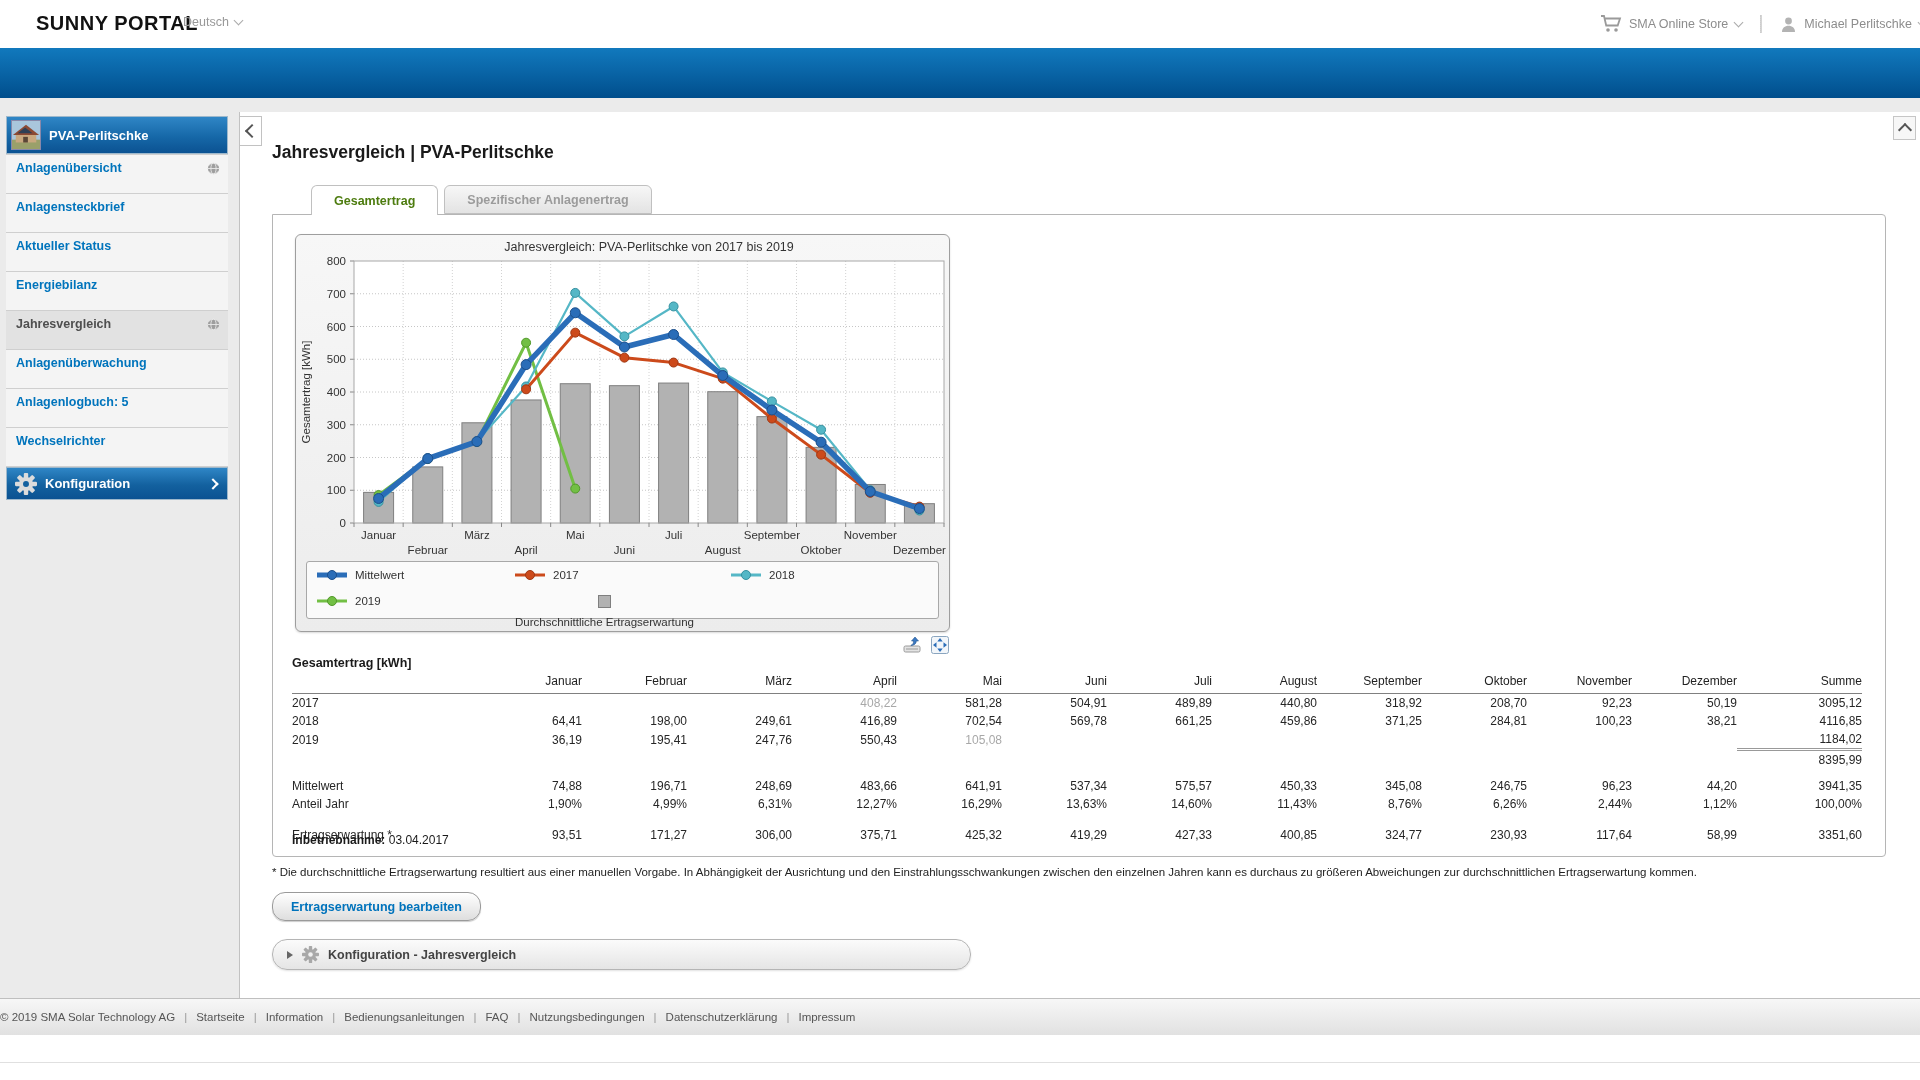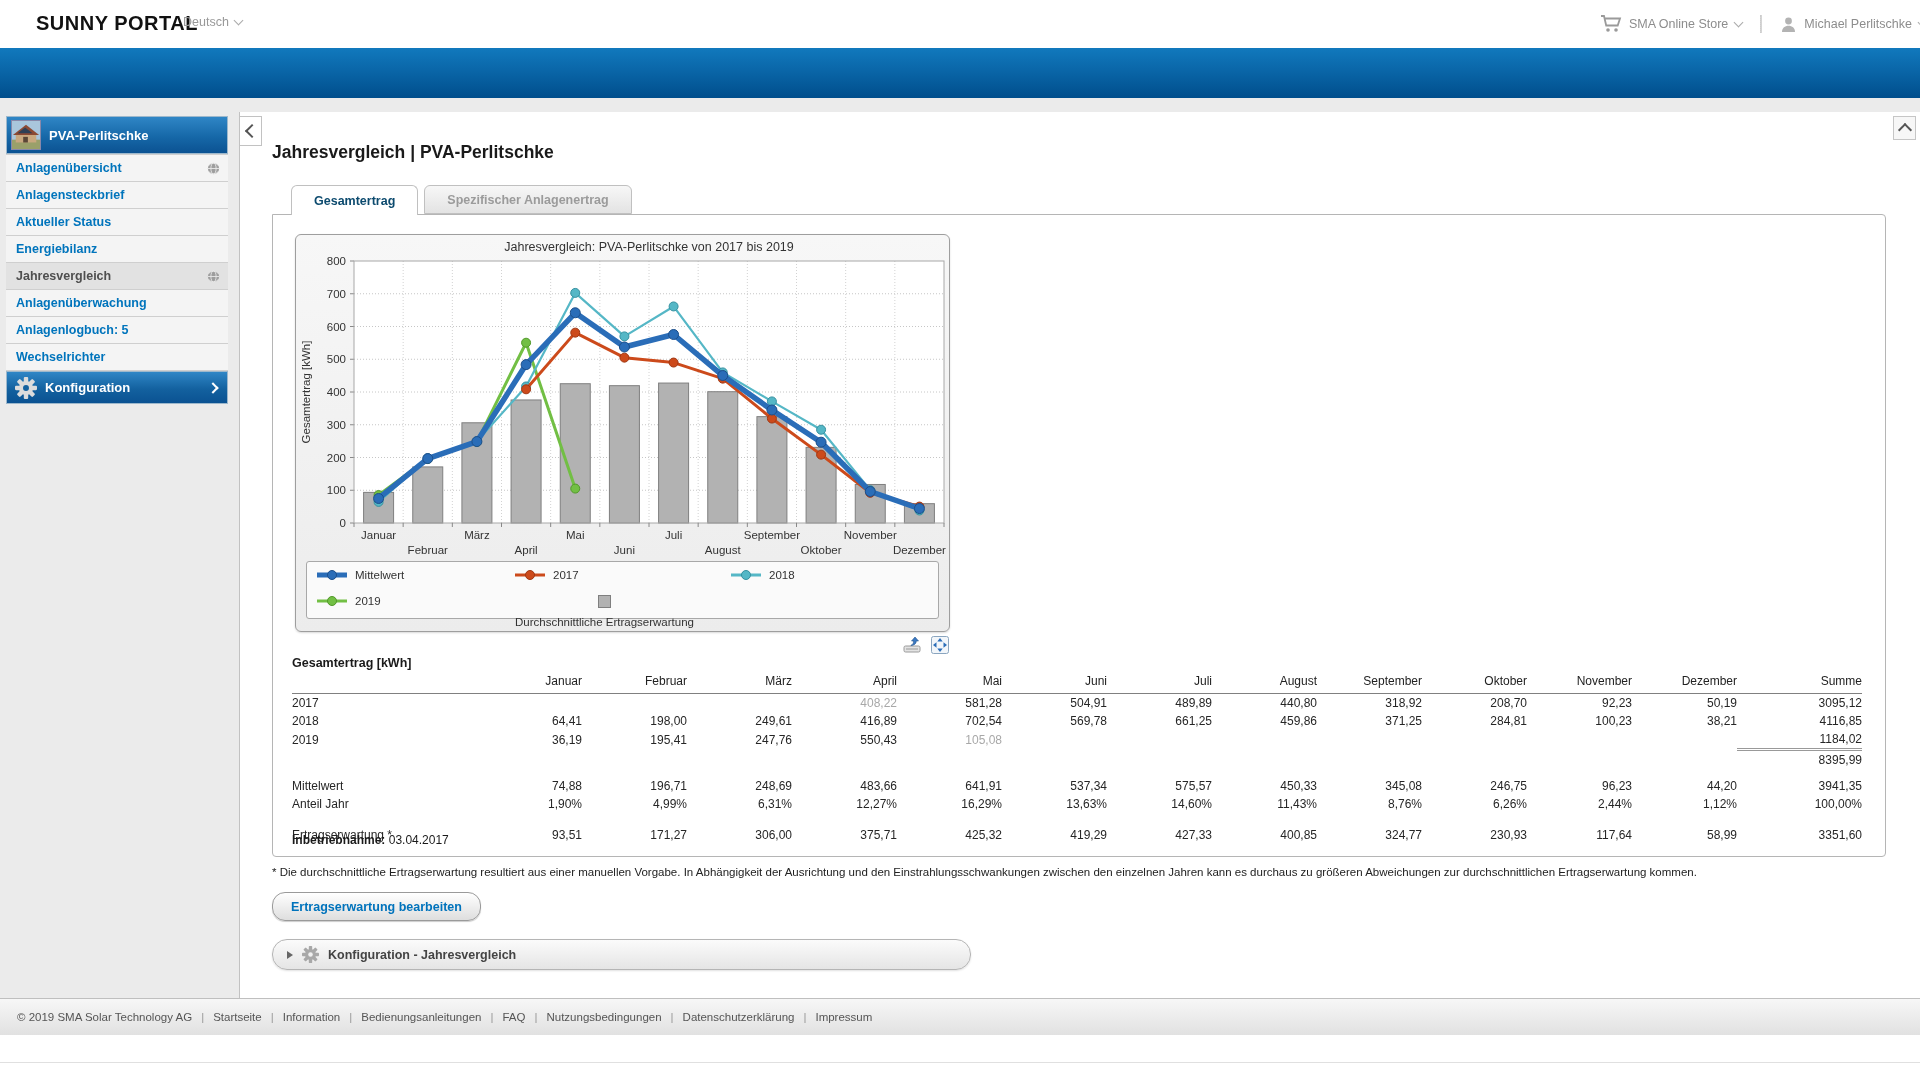--- a/index.html
+++ b/index.html
@@ -28,32 +28,32 @@
   .page{position:absolute;left:0;top:98px;width:1920px;height:900px;background:#ebebeb;}
   .mainpanel{position:absolute;left:240px;top:112px;width:1680px;height:886px;background:#fff;}
   .vdivider{position:absolute;left:239px;top:112px;width:1px;height:886px;background:#c2c2c2;}
   .collapse-btn{position:absolute;left:240px;top:116px;width:22px;height:30px;background:#fff;border:1px solid #c2c2c2;border-left:none;display:flex;align-items:center;justify-content:center;cursor:pointer;box-sizing:border-box;}
   .scrolltop-btn{position:absolute;left:1893px;top:116px;width:23px;height:24px;background:#f7f7f7;border:1px solid #c6c6c6;display:flex;align-items:center;justify-content:center;cursor:pointer;box-sizing:border-box;}
 
   
   .sidebar{position:absolute;left:6px;top:116px;width:222px;}
   .side-head{height:38px;background:linear-gradient(180deg,#2f86c6 0%,#1668a8 55%,#0b5292 100%);display:flex;align-items:center;color:#fff;font-weight:bold;font-size:13px;border:1px solid #9db8cc;box-sizing:border-box;}
   .thumb{width:30px;height:30px;margin:0 8px 0 4px;border:1px solid #88a;box-sizing:border-box;flex:0 0 auto;}
-  .side-item{height:26px;background:#f4f4f4;border-bottom:1px solid #cfcfcf;display:flex;align-items:center;padding:0 8px 0 10px;font-size:12.5px;font-weight:bold;color:#0074bc;cursor:pointer;}
+  .side-item{height:26px;background:#f4f4f4;border-bottom:1px solid #cfcfcf;display:flex;align-items:center;padding:0 8px 12px 10px;font-size:12.5px;font-weight:bold;color:#0074bc;cursor:pointer;}
   .side-item:first-of-type{border-top:1px solid #cfcfcf;}
   .side-item.active{background:#e2e2e2;color:#4f4f4f;}
   .side-item .side-label{flex:1 1 auto;}
   .side-config{height:33px;background:linear-gradient(180deg,#2f86c6 0%,#13619f 55%,#0b5292 100%);border:1px solid #9db8cc;box-sizing:border-box;display:flex;align-items:center;gap:8px;padding:0 10px 0 8px;color:#fff;font-weight:bold;font-size:13px;cursor:pointer;}
   .side-config .grow{flex:1 1 auto;}
 
   
   .page-title{position:absolute;left:272px;top:142px;font-size:17.5px;font-weight:bold;color:#1a1a1a;}
   .tabs{position:absolute;left:291px;top:185px;height:30px;display:flex;gap:6px;z-index:3;}
   .tab{height:29px;padding:0 22px;display:flex;align-items:center;justify-content:center;font-size:12.5px;font-weight:bold;border:1px solid #c0c0c0;border-radius:6px 6px 0 0;box-sizing:border-box;cursor:pointer;}
-  .tab.active{background:#fff;color:#0c4a6e;height:30px;border-bottom:none;z-index:4;}
+  .tab.active{background:#fff;color:#4d7c0f;height:30px;border-bottom:none;z-index:4;margin-left:20px;}
   .tab.inactive{background:linear-gradient(180deg,#f7f7f7,#e3e3e3);color:#9b9b9b;}
   .tabpanel{position:absolute;left:272px;top:214px;width:1614px;height:643px;background:#fff;border:1px solid #b5b5b5;border-radius:0 4px 4px 4px;box-sizing:border-box;z-index:2;}
 
   
   .chart-panel{position:absolute;left:22px;top:19px;width:655px;height:398px;background:linear-gradient(180deg,#f7f7f7,#ececec);border:1px solid #9e9e9e;border-radius:6px;box-sizing:border-box;box-shadow:0 1px 2px rgba(0,0,0,.15);}
   .chart-svg{position:absolute;left:0;top:0;}
   .chart-svg text{font-family:"Liberation Sans",sans-serif;}
   .chart-svg .tick{font-size:11.5px;fill:#333;}
   .chart-svg .month{font-size:11.5px;fill:#333;}
   .chart-svg .ctitle{font-size:12.5px;fill:#333;}
@@ -78,21 +78,21 @@
   .commissioning{position:absolute;left:19px;top:618px;font-size:12px;color:#1a1a1a;}
   .commissioning b{font-weight:bold;}
 
   .footnote{position:absolute;left:272px;top:866px;width:1560px;font-size:11.5px;color:#222;}
   .edit-btn{position:absolute;left:272px;top:892px;height:27px;padding:0 18px;border:1px solid #9a9a9a;border-radius:13px;background:linear-gradient(180deg,#ffffff,#dedede);font-size:12.5px;font-weight:bold;color:#0073bc;display:flex;align-items:center;cursor:pointer;box-shadow:0 1px 1px rgba(0,0,0,.2);}
   .accordion{position:absolute;left:272px;top:939px;width:699px;height:31px;border:1px solid #b5b5b5;border-radius:15px;background:linear-gradient(180deg,#fbfbfb,#e5e5e5);box-sizing:border-box;display:flex;align-items:center;gap:9px;padding:0 14px;cursor:pointer;box-shadow:0 1px 2px rgba(0,0,0,.12);}
   .tri-right{width:0;height:0;border-left:6px solid #666;border-top:4px solid transparent;border-bottom:4px solid transparent;}
   .accordion .acc-label{font-size:12.5px;font-weight:bold;color:#444;}
 
   
-  .footer{position:absolute;left:0;top:998px;width:1920px;height:37px;background:linear-gradient(180deg,#f7f7f7,#e1e1e1);border-top:1px solid #bfbfbf;box-sizing:border-box;display:flex;align-items:center;padding-left:17px;font-size:11.5px;color:#555;}
+  .footer{position:absolute;left:0;top:998px;width:1920px;height:37px;background:linear-gradient(180deg,#f7f7f7,#e1e1e1);border-top:1px solid #bfbfbf;box-sizing:border-box;display:flex;align-items:center;padding-left:0;font-size:11.5px;color:#555;}
   .footer .f-sep{margin:0 9px;color:#999;}
   .footer .f-link{cursor:pointer;}
   .below-footer{position:absolute;left:0;top:1035px;width:1920px;height:45px;background:#fff;}
   .bottomline{position:absolute;left:0;top:1062px;width:1920px;height:1px;background:#e0e0e0;}
 </style>
 </head>
 <body>
 
 <div id="app">
 

